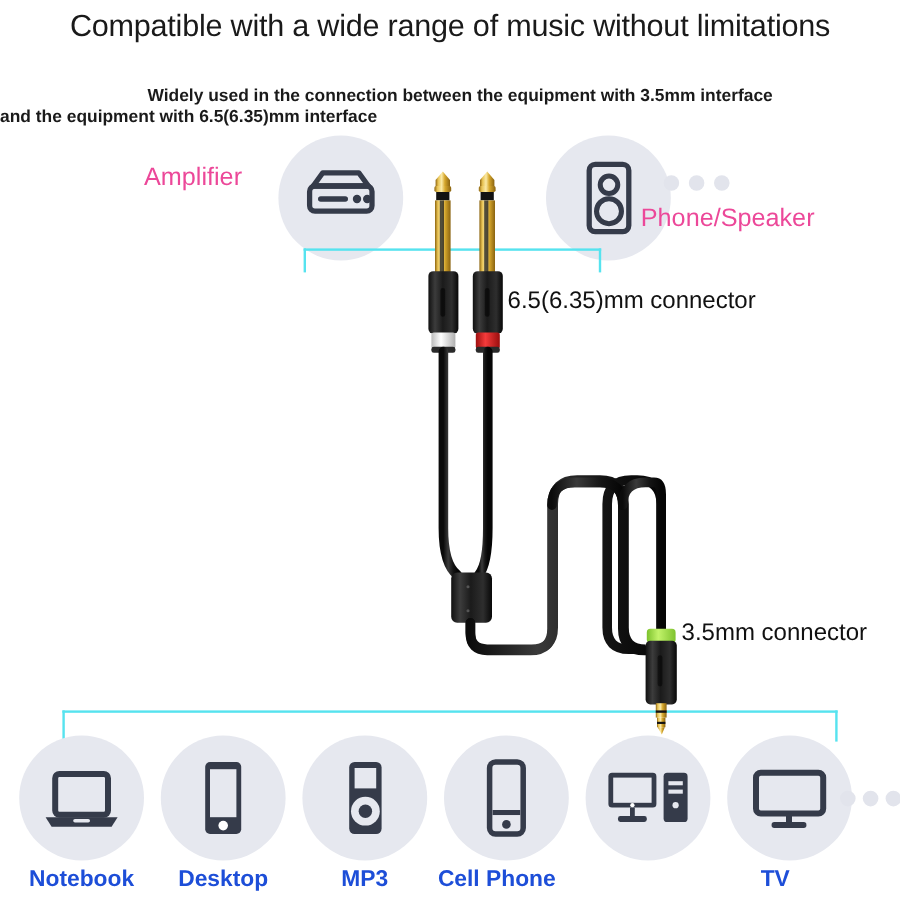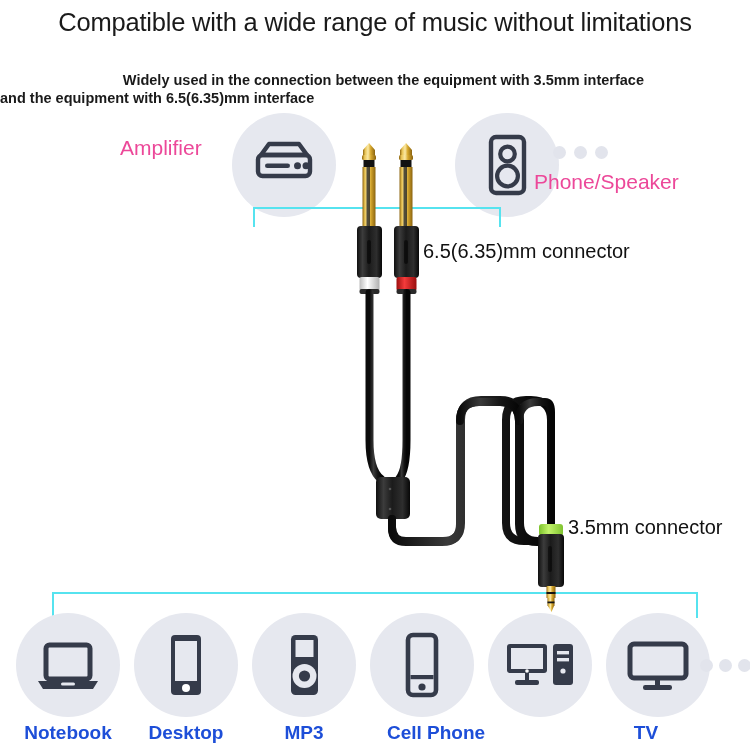--- a/index.html
+++ b/index.html
@@ -342,21 +342,21 @@
 
   <div class="badge" style="left:370px; top:613px; width:104px; height:104px;">
     <div class="badge-icon">
       <svg width="56" height="70" viewBox="0 0 56 70" aria-hidden="true">
         <rect x="14" y="5" width="28" height="60" rx="5" fill="none" stroke="#353b4a" stroke-width="4.6"></rect>
         <rect x="16.5" y="45" width="23" height="4.2" fill="#353b4a"></rect>
         <circle cx="28" cy="57" r="3.6" fill="#353b4a"></circle>
       </svg>
     </div>
   </div>
-  <div class="dev-label" style="left:376px; top:722px; width:120px;text-align:center;">Cell Phone</div>
+  <div class="dev-label" style="left:354px; top:722px; width:120px;text-align:center;">Cell Phone</div>
 
   <div class="badge" style="left:488px; top:613px; width:104px; height:104px;">
     <div class="badge-icon">
       <svg width="78" height="62" viewBox="0 0 78 62" aria-hidden="true">
         <rect x="6" y="10" width="40" height="29" rx="3" fill="#353b4a"></rect>
         <rect x="10" y="14" width="32" height="21" fill="#e6e8ef"></rect>
         <rect x="24" y="39" width="4" height="8" fill="#353b4a"></rect>
         <rect x="14" y="46" width="24" height="5" rx="2" fill="#353b4a"></rect>
         <circle cx="26" cy="37" r="1.8" fill="#ffffff"></circle>
         <rect x="52" y="10" width="20" height="41" rx="3" fill="#353b4a"></rect>

